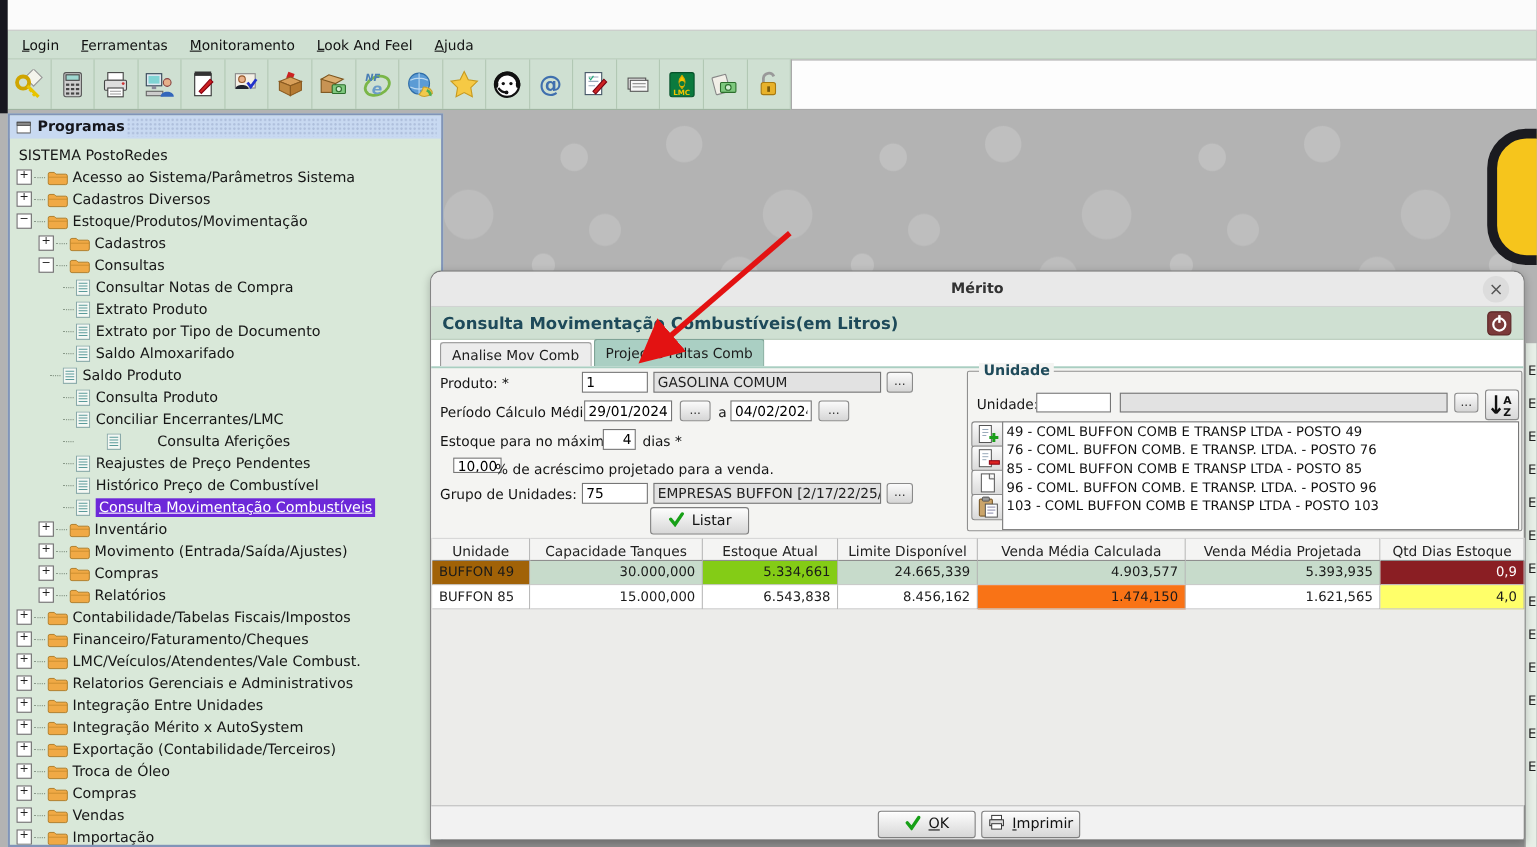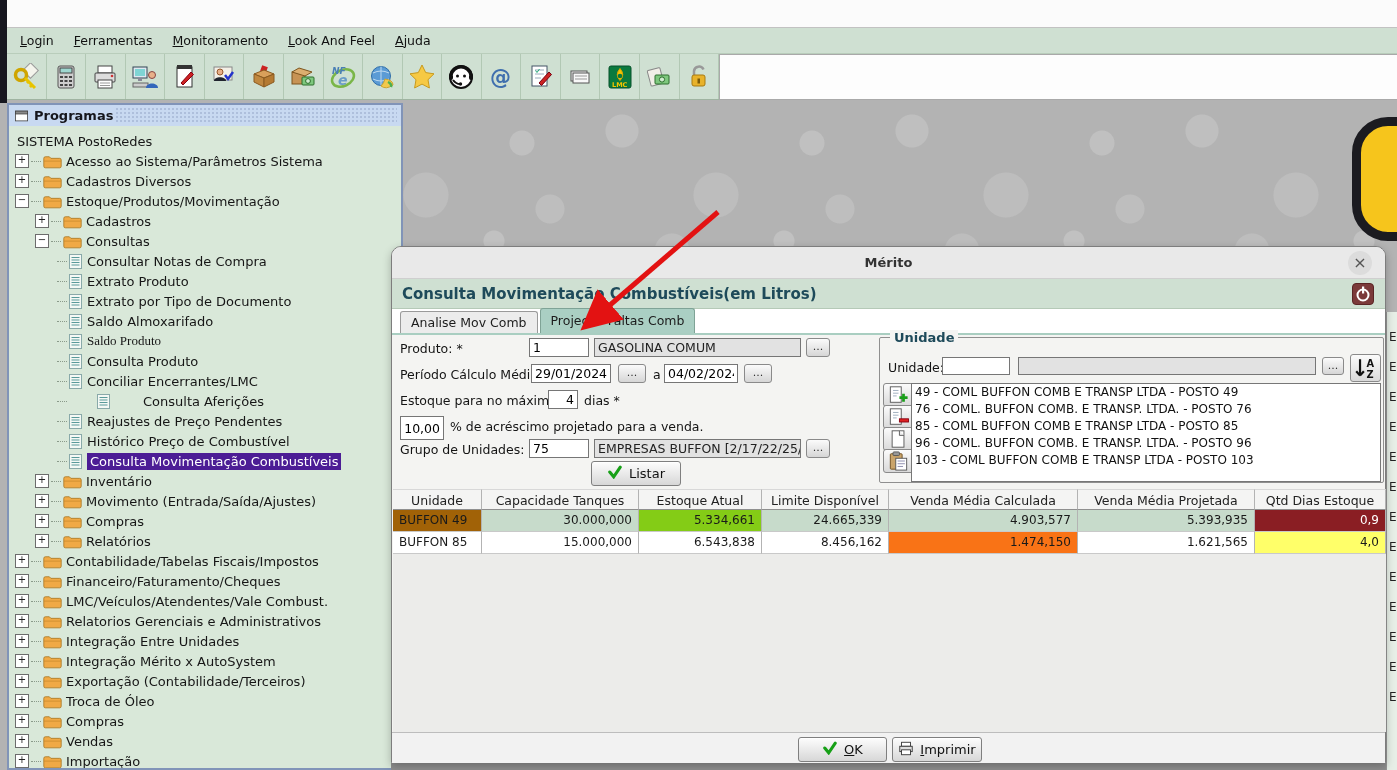--- a/index.html
+++ b/index.html
@@ -35,21 +35,21 @@
   .panel-dots{left:106px;top:2px;width:282px;height:17px;background-image:radial-gradient(#aebfdc 1px,transparent 1.2px);background-size:4px 4px;}
   .tree{left:0;top:22px;width:392px;height:641px;padding-top:4px;overflow:hidden;}
   .tree-row{height:20px;display:flex;align-items:center;font-size:13px;white-space:nowrap;}
   .expbox{width:12px;height:12px;border:1px solid #6c6c6c;background:#fff;font-size:10px;line-height:10px;text-align:center;color:#222;flex:0 0 12px;margin-right:2px;}
   .dash{width:10px;border-top:1px dotted #8a9a8a;margin-right:2px;flex:0 0 10px;}
   .ticon{width:19px;height:15px;margin-right:4px;flex:0 0 19px;}
   .ticon svg{width:100%;height:100%;}
   .licon{width:13px;height:15px;margin-right:5px;flex:0 0 13px;}
   .licon svg{width:100%;height:100%;}
   .tlabel{color:#161616;}
-  .tlabel.sel{background:#4c1d95;color:#fff;padding:1px 3px;}
+  .tlabel.sel{background:#6d28d9;color:#fff;padding:1px 3px;text-decoration:underline;}
   
   .dialog{left:391px;top:246px;width:995px;height:517px;z-index:5;border:1px solid #7d7d7d;border-radius:10px 10px 0 0;background:#f4f4f2;box-shadow:0 3px 8px rgba(0,0,0,.25);}
   .titlebar{left:0;top:0;width:993px;height:32px;background:#e9e9e9;border-radius:9px 9px 0 0;border-bottom:1px solid #cfcfcf;}
   .titlebar .t{width:100%;text-align:center;line-height:32px;font-weight:bold;font-size:13px;color:#333;}
   .close-btn{left:956px;top:4px;width:24px;height:24px;border-radius:50%;background:#dcdcdc;color:#555;
              font-size:16px;line-height:24px;text-align:center;cursor:default;}
   .dlg-header{left:0;top:32px;width:993px;height:30px;background:#cfe0d2;border-bottom:1px solid #b5c9b7;}
   .dlg-header .t{margin-left:10px;line-height:30px;font-weight:bold;font-size:15px;color:#1e4a5a;}
   .power-btn{left:960px;top:4px;width:22px;height:22px;background:#7b3a3a;border:1px solid #5a2525;border-radius:4px;padding:2px;}
   .power-btn svg{width:16px;height:16px;}
@@ -341,21 +341,21 @@
         <span class="tlabel">Extrato por Tipo de Documento</span>
       </div>
       <div class="tree-row" style="padding-left: 48px;">
         <span class="dash"></span>
         <span class="licon"><svg viewBox="0 0 13 15">
             <rect x="0.5" y="0.5" width="12" height="14" fill="#f4f8f4" stroke="#89a9a9"></rect>
             <path d="M2.5 3.5h8 M2.5 6h8 M2.5 8.5h8 M2.5 11h8" stroke="#5a9a9a"></path>
           </svg></span>
         <span class="tlabel">Saldo Almoxarifado</span>
       </div>
-      <div class="tree-row" style="padding-left: 48px; font-family: Liberation Serif, serif;">
+      <div class="tree-row" style="padding-left: 36px;">
         <span class="dash"></span>
         <span class="licon"><svg viewBox="0 0 13 15">
             <rect x="0.5" y="0.5" width="12" height="14" fill="#f4f8f4" stroke="#89a9a9"></rect>
             <path d="M2.5 3.5h8 M2.5 6h8 M2.5 8.5h8 M2.5 11h8" stroke="#5a9a9a"></path>
           </svg></span>
         <span class="tlabel">Saldo Produto</span>
       </div>
       <div class="tree-row" style="padding-left: 48px;">
         <span class="dash"></span>
         <span class="licon"><svg viewBox="0 0 13 15">
@@ -588,21 +588,21 @@
     <input class="fld" style="left: 139px; top: 29px; width: 80px; height: 19px;" value="29/01/2024">
     <div class="mini-btn" style="left:226px;top:29px;width:28px;height:19px;">...</div>
     <span class="a flabel" style="left:261px;top:32px;">a</span>
     <input class="fld" style="left: 272px; top: 29px; width: 74px; height: 19px;" value="04/02/2024">
     <div class="mini-btn" style="left:352px;top:29px;width:28px;height:19px;">...</div>
 
     <span class="a flabel" style="left:8px;top:58px;">Estoque para no máximo</span>
     <input class="fld" style="left: 156px; top: 55px; width: 30px; height: 19px; text-align: right;" value="4">
     <span class="a flabel" style="left:192px;top:58px;">dias *</span>
 
-    <input class="fld" style="left: 8px; top: 81px; width: 44px; height: 24px; text-align: right;" value="10,00">
+    <input class="fld" style="left: 20px; top: 81px; width: 44px; height: 14px; text-align: right;" value="10,00">
     <span class="a flabel" style="left:58px;top:84px;">% de acréscimo projetado para a venda.</span>
 
     <span class="a flabel" style="left:8px;top:107px;">Grupo de Unidades:</span>
     <input class="fld" style="left: 137px; top: 104px; width: 60px; height: 19px;" value="75">
     <div class="fld ro a" style="left:202px;top:104px;width:207px;height:19px;">EMPRESAS BUFFON [2/17/22/25/28</div>
     <div class="mini-btn" style="left:414px;top:104px;width:24px;height:19px;">...</div>
 
     <div class="push-btn" style="left:199px;top:126px;width:90px;height:25px;">
       <span><svg width="16" height="14" viewBox="0 0 18 16">
             <path d="M3 8 l4.5 5.5 L15 2.5" fill="none" stroke="#17a017" stroke-width="3.5" stroke-linecap="round"></path>

